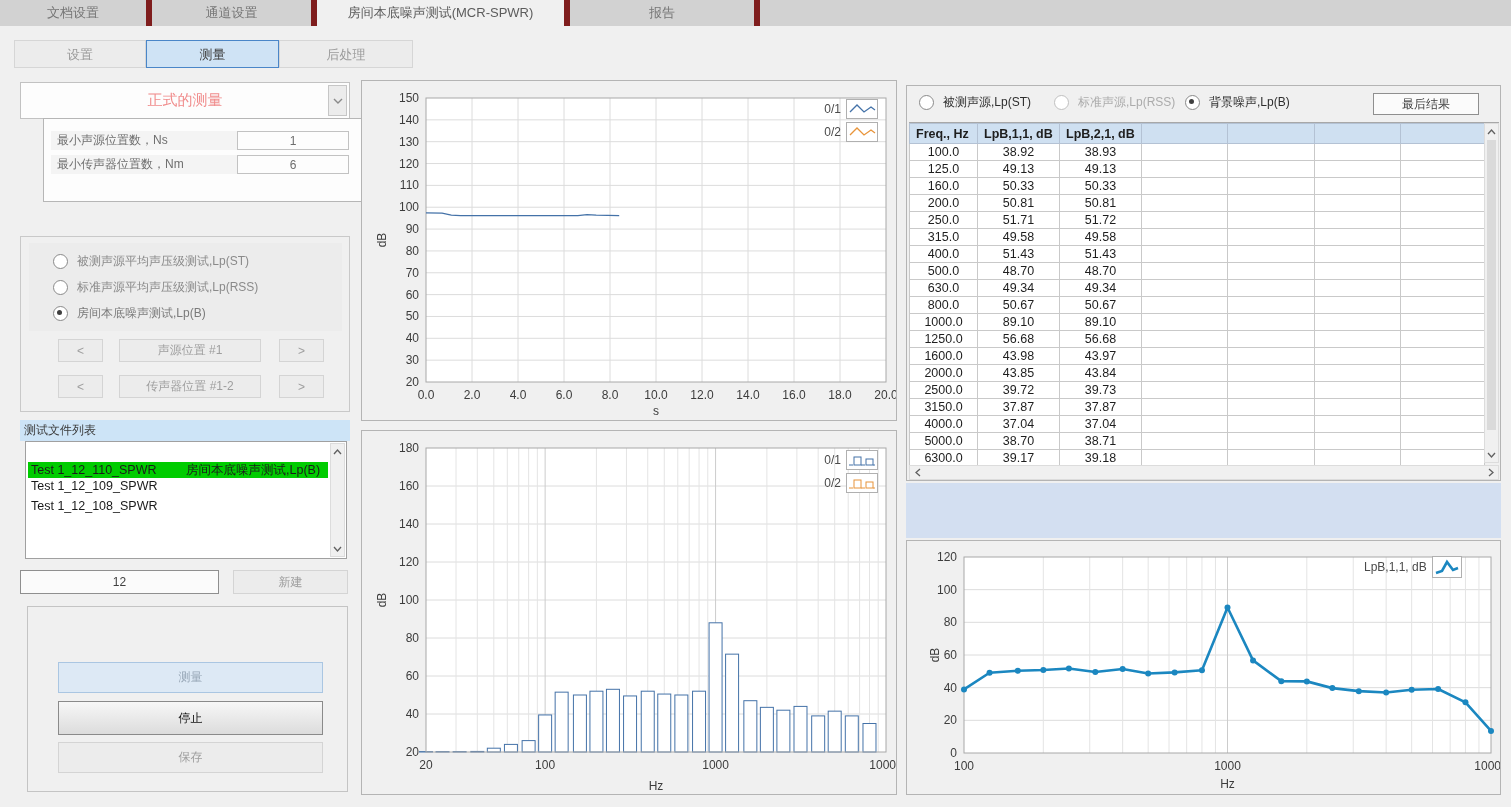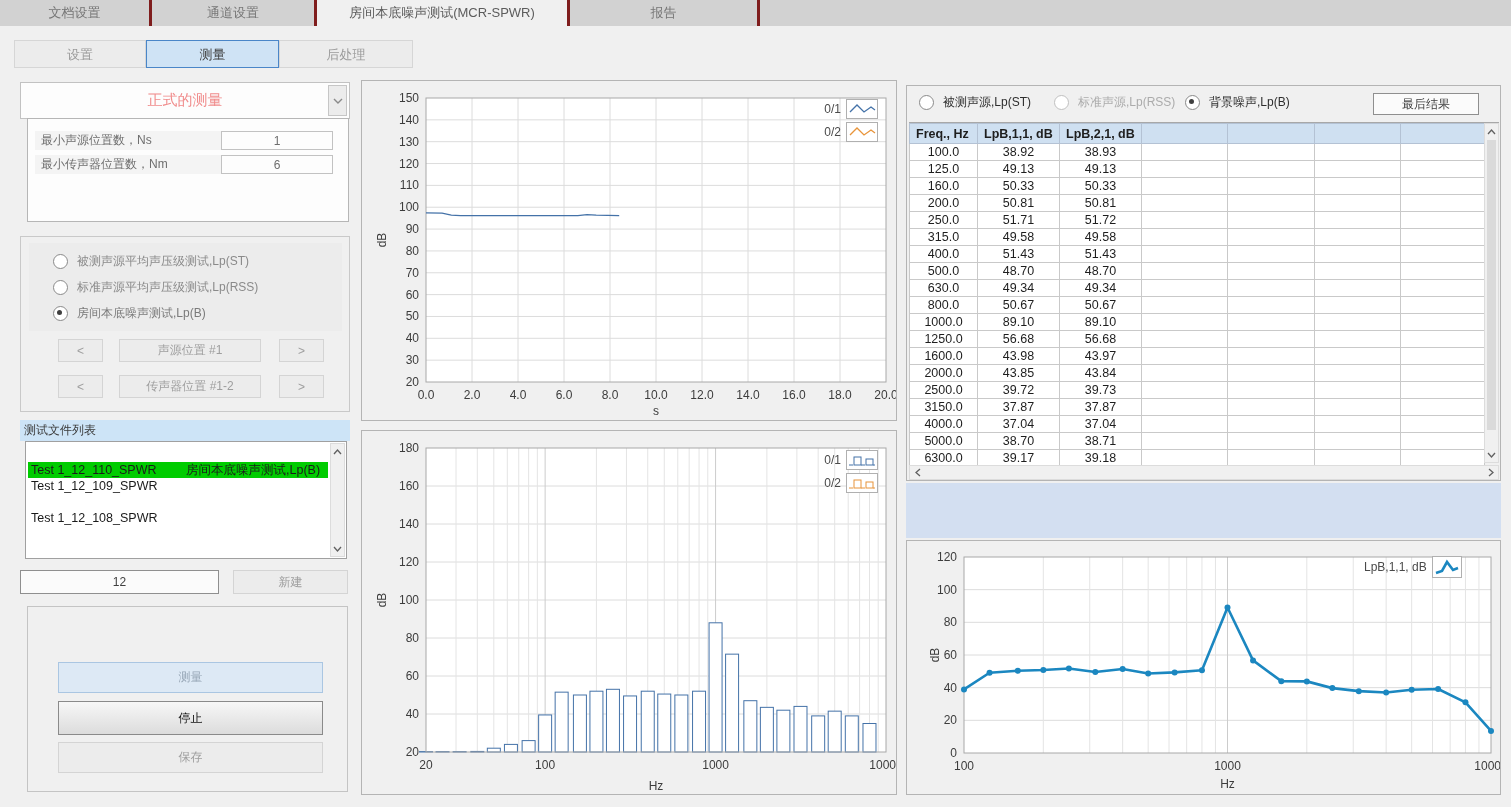--- a/index.html
+++ b/index.html
@@ -3,21 +3,21 @@
 <meta charset="utf-8">
 <style>
   html,body{margin:0;padding:0}
   body{width:1511px;height:807px;position:relative;background:#f0f0f0;
        font-family:"Liberation Sans","DejaVu Sans",sans-serif;font-size:12px;color:#555;
        overflow:hidden;-webkit-font-smoothing:antialiased}
   .abs{position:absolute}
   
   .tabbar{position:absolute;left:0;top:0;width:1511px;height:26px;background:#d2d2d2;display:flex}
   .tab{height:26px;line-height:26px;text-align:center;color:#767676;font-size:13px;
-       border-right:3px solid #7f1d1d;box-sizing:border-box;cursor:default}
+       border-right:6px solid #7f1d1d;box-sizing:border-box;cursor:default}
   .tab.active{background:#f0f0f0;color:#5c5c5c}
   
   .subtab{position:absolute;top:40px;height:28px;line-height:27px;text-align:center;
           background:#ececec;border:1px solid #d6d6d6;box-sizing:border-box;color:#9a9a9a;font-size:13px}
   .subtab.active{background:#cfe3f5;border:1px solid #4a86c8;color:#3f3f3f}
   
   .box{position:absolute;box-sizing:border-box;border:1px solid #c2c2c2;background:#fdfdfd}
   .gbtn{position:absolute;box-sizing:border-box;border:1px solid #d4d4d4;background:#ececec;
         color:#9e9e9e;text-align:center;display:flex;align-items:center;justify-content:center}
   .gbtn.enabled{border:1px solid #8f8f8f;background:#fbfbfb;color:#3f3f3f}
@@ -71,21 +71,21 @@
 <div class="box" style="left:20px;top:82px;width:330px;height:37px;display:flex;align-items:center;justify-content:center">
   <span class="mode-title">正式的测量</span>
   <div style="position:absolute;right:2px;top:2px;bottom:2px;width:17px;background:#ececec;border:1px solid #c6c6c6;
               display:flex;align-items:center;justify-content:center">
     <svg width="10" height="6">
       <polyline points="1,1 5,5 9,1" fill="none" stroke="#8a8a8a" stroke-width="1.4"></polyline>
     </svg>
   </div>
 </div>
 
-<div class="box" style="left:27px;top:118px;width:322px;height:104px;border-color:#b6b6b6">
+<div class="box" style="left:43px;top:118px;width:322px;height:84px;border-color:#b6b6b6">
   <div class="plabel" style="position:absolute;left:7px;top:12px;width:186px;height:19px">最小声源位置数，Ns</div>
   <div class="pinput" style="position:absolute;left:193px;top:12px;width:112px;height:19px">1</div>
   <div class="plabel" style="position:absolute;left:7px;top:36px;width:186px;height:19px">最小传声器位置数，Nm</div>
   <div class="pinput" style="position:absolute;left:193px;top:36px;width:112px;height:19px">6</div>
 </div>
 
 <div class="box" style="left:20px;top:236px;width:330px;height:176px;background:#f0f0f0;border-color:#c9c9c9">
   <div style="position:absolute;left:8px;top:6px;width:313px;height:88px;background:#ececec">
     <div class="radrow" style="position:absolute;left:24px;top:10px">
       <span class="radio"></span>
@@ -111,21 +111,21 @@
 <div class="abs" style="left:20px;top:420px;width:330px;height:21px;background:#cde4f7;line-height:21px;padding-left:4px;
      box-sizing:border-box;color:#3a3a3a">测试文件列表</div>
 <div class="abs" style="left:25px;top:441px;width:322px;height:118px;background:#fff;border:1px solid #a0a0a0;box-sizing:border-box">
   <div class="listitem sel" style="margin:20px 18px 0 2px">
     <span>Test 1_12_110_SPWR</span>
     <span style="margin-left:26px">房间本底噪声测试,Lp(B)</span>
   </div>
   <div class="listitem" style="margin:0 18px 0 2px">
     <span>Test 1_12_109_SPWR</span>
   </div>
-  <div class="listitem" style="margin:16px 18px 0 2px">
+  <div class="listitem" style="margin:4px 18px 0 2px">
     <span>Test 1_12_108_SPWR</span>
   </div>
   <div class="sbar" style="right:1px;top:1px;width:15px;height:114px">
     <div class="sarrow" style="top:1px;left:0">
       <svg width="9" height="6">
           <polyline points="1,5 4.5,1 8,5" fill="none" stroke="#606060" stroke-width="1.3"></polyline>
         </svg>
     </div>
     <div class="sarrow" style="bottom:1px;left:0">
       <svg width="9" height="6">

